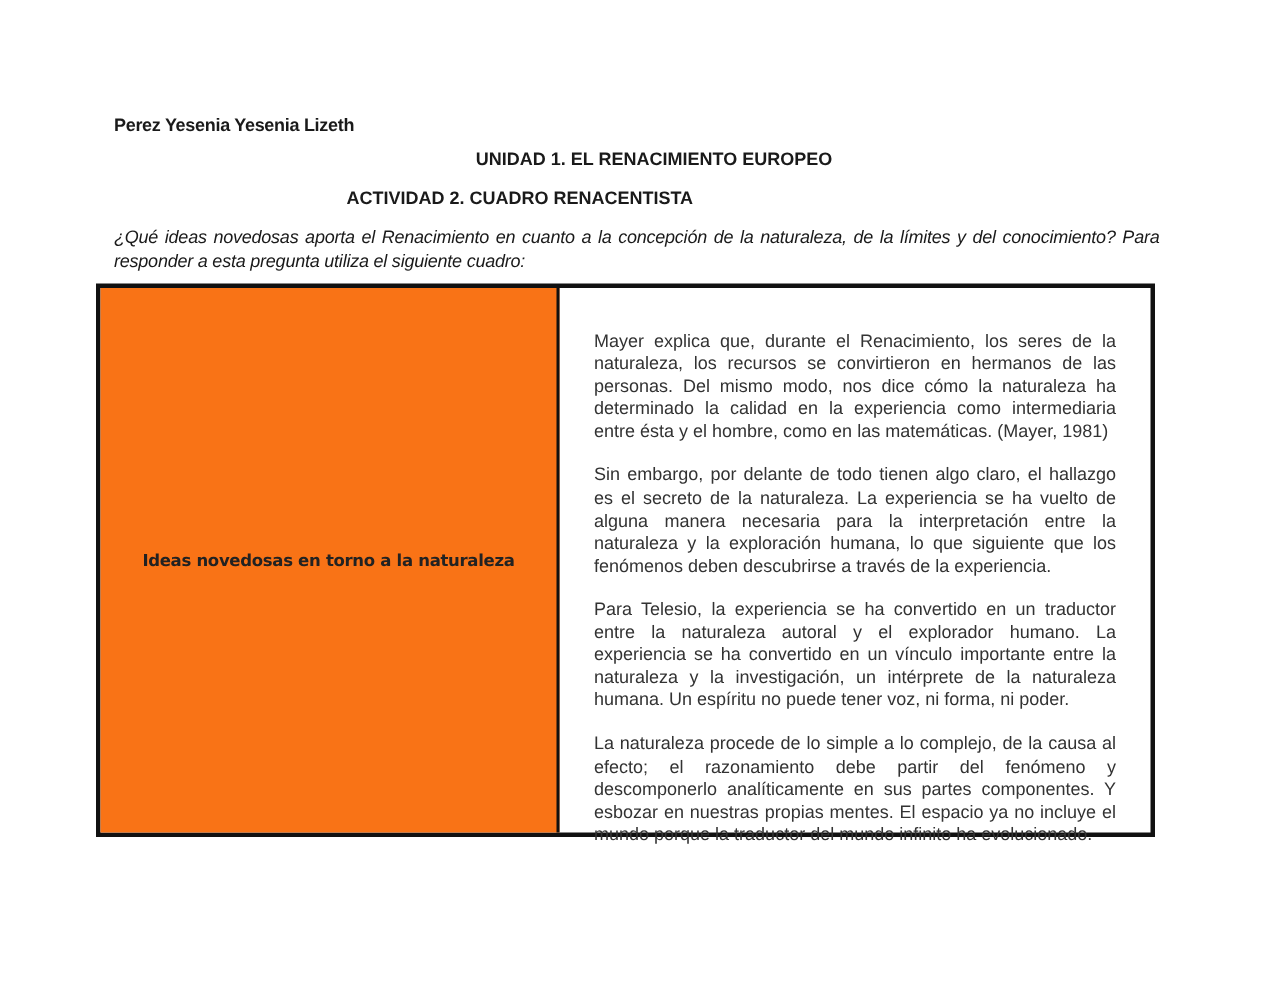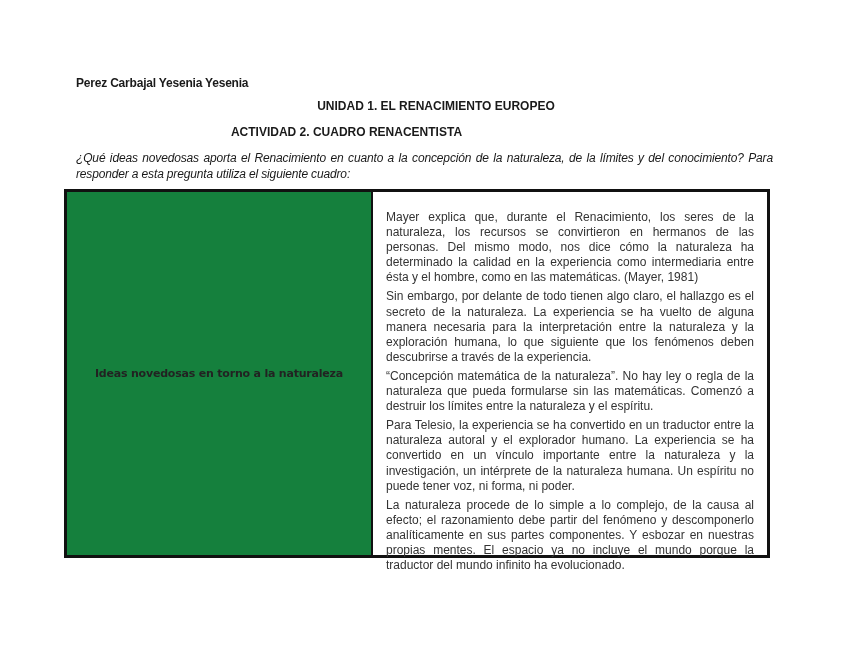--- a/index.html
+++ b/index.html
@@ -5,39 +5,38 @@
   html, body { margin:0; padding:0; }
   body { width:848px; height:655px; background:#ffffff; position:relative; overflow:hidden;
          font-family:"Liberation Sans", sans-serif; color:#1a1a1a; }
   .author { position:absolute; left:76px; top:76px; font-size:12px; font-weight:bold; letter-spacing:-0.2px; }
   .title1 { position:absolute; left:12px; width:848px; top:99px; text-align:center; font-size:12px; font-weight:bold; }
   .title2 { position:absolute; left:0; width:693px; top:125px; text-align:center; font-size:12px; font-weight:bold; }
   .question { position:absolute; left:76px; top:150px; width:697px; font-size:12px; font-style:italic;
               line-height:16px; text-align:justify; letter-spacing:-0.15px; }
   .table { position:absolute; left:64px; top:189px; width:700px; height:363px;
            border:3px solid #111; display:flex; }
-  .cell-label { width:304px; background:#15803d; border-right:2px solid #111; display:flex;
+  .cell-label { width:304px; background:#f97316; border-right:2px solid #111; display:flex;
                 align-items:center; justify-content:center; }
   .cell-label span { font-size:11px; font-weight:bold; color:#222; font-family:"DejaVu Sans", sans-serif; letter-spacing:-0.2px; }
   .cell-content { flex:1; padding:14px 9px 0 9px; font-size:12px; line-height:15.1px; color:#333;
                   text-align:justify; }
-  .cell-content p { margin:4px; }
+  .cell-content p { margin:14px; }
 </style>
 </head>
 <body>
 
-<div class="author">Perez Carbajal Yesenia Yesenia</div>
+<div class="author">Perez Yesenia Yesenia Lizeth</div>
 <div class="title1">UNIDAD 1. EL RENACIMIENTO EUROPEO</div>
 <div class="title2">ACTIVIDAD 2. CUADRO RENACENTISTA</div>
 <div class="question">¿Qué ideas novedosas aporta el Renacimiento en cuanto a la concepción de la naturaleza, de la límites y del conocimiento? Para responder a esta pregunta utiliza el siguiente cuadro:</div>
 
 <div class="table">
   <div class="cell-label">
     <span>Ideas novedosas en torno a la naturaleza</span>
   </div>
   <div class="cell-content">
     <p>Mayer explica que, durante el Renacimiento, los seres de la naturaleza, los recursos se convirtieron en hermanos de las personas. Del mismo modo, nos dice cómo la naturaleza ha determinado la calidad en la experiencia como intermediaria entre ésta y el hombre, como en las matemáticas. (Mayer, 1981)</p>
     <p>Sin embargo, por delante de todo tienen algo claro, el hallazgo es el secreto de la naturaleza. La experiencia se ha vuelto de alguna manera necesaria para la interpretación entre la naturaleza y la exploración humana, lo que siguiente que los fenómenos deben descubrirse a través de la experiencia.</p>
-    <p>“Concepción matemática de la naturaleza”.  No hay ley o regla de la naturaleza que pueda formularse sin las matemáticas. Comenzó a destruir los límites entre la naturaleza y el espíritu.</p>
     <p>Para Telesio, la experiencia se ha convertido en un traductor entre la naturaleza autoral y el explorador humano. La experiencia se ha convertido en un vínculo importante entre la naturaleza y la investigación, un intérprete de la naturaleza humana. Un espíritu no puede tener voz, ni forma, ni poder.</p>
     <p>La naturaleza procede de lo simple a lo complejo, de la causa al efecto; el razonamiento debe partir del fenómeno y descomponerlo analíticamente en sus partes componentes. Y esbozar en nuestras propias mentes. El espacio ya no incluye el mundo porque la traductor del mundo infinito ha evolucionado.</p>
   </div>
 </div>
 
 </body></html>

